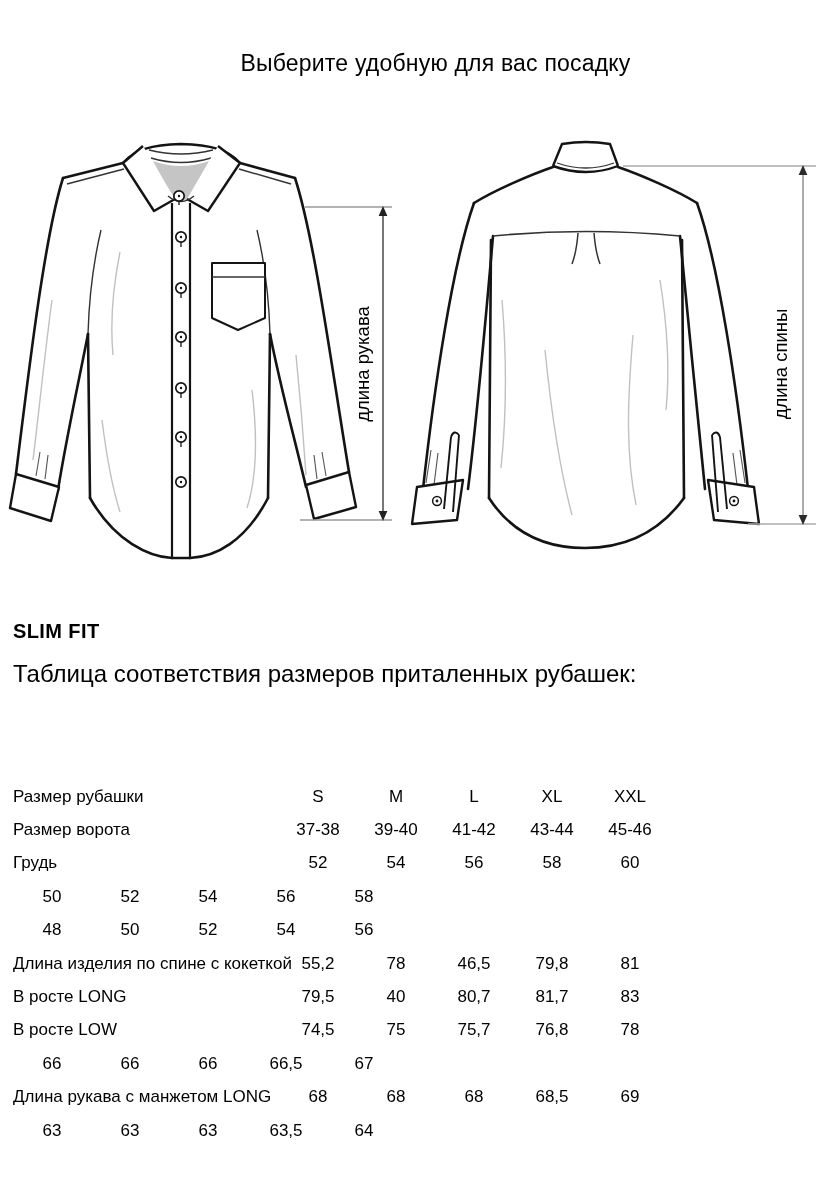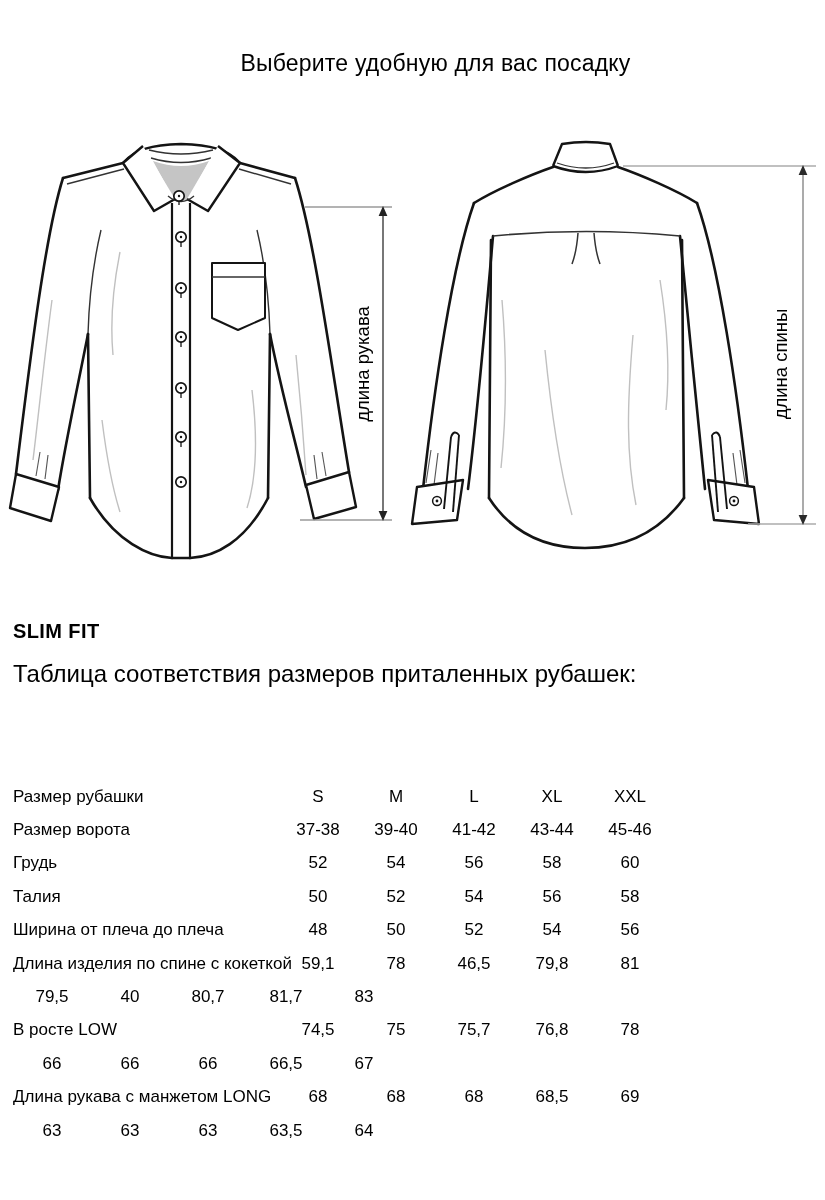--- a/index.html
+++ b/index.html
@@ -248,47 +248,46 @@
     <div class="size-row">
       <div class="rlabel">Грудь</div>
       <div class="rval">52</div>
       <div class="rval">54</div>
       <div class="rval">56</div>
       <div class="rval">58</div>
       <div class="rval">60</div>
     </div>
 
     <div class="size-row">
-      <div class="rlabel">Талия</div>
       <div class="rval">50</div>
       <div class="rval">52</div>
       <div class="rval">54</div>
       <div class="rval">56</div>
       <div class="rval">58</div>
     </div>
 
     <div class="size-row">
-      <div class="rlabel">Ширина от плеча до плеча</div>
       <div class="rval">48</div>
       <div class="rval">50</div>
       <div class="rval">52</div>
       <div class="rval">54</div>
       <div class="rval">56</div>
     </div>
 
     <div class="size-row">
       <div class="rlabel">Длина изделия по спине с кокеткой</div>
-      <div class="rval">59,1</div>
+      <div class="rval">55,2</div>
       <div class="rval">78</div>
       <div class="rval">46,5</div>
       <div class="rval">79,8</div>
       <div class="rval">81</div>
     </div>
 
     <div class="size-row">
+      <div class="rlabel">В росте LONG</div>
       <div class="rval">79,5</div>
       <div class="rval">40</div>
       <div class="rval">80,7</div>
       <div class="rval">81,7</div>
       <div class="rval">83</div>
     </div>
 
     <div class="size-row">
       <div class="rlabel">В росте LOW</div>
       <div class="rval">74,5</div>

